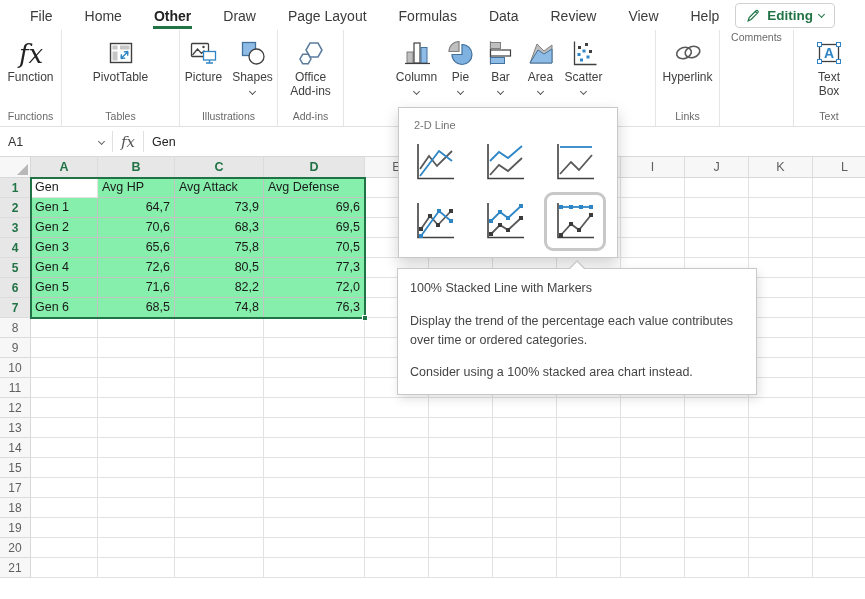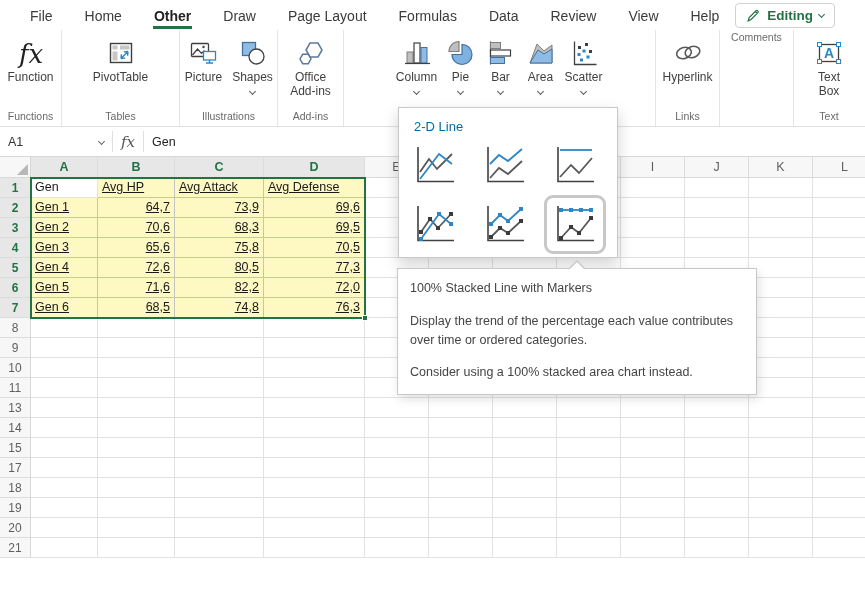--- a/index.html
+++ b/index.html
@@ -47,30 +47,30 @@
   .colhdr { height:21px; background:#f7f7f7; border-right:1px solid #dcdcdc; border-bottom:1px solid #d8d8d8;
     font-size:12.5px; color:#5f5f5f; display:flex; align-items:center; justify-content:center; flex:none; }
   .colhdr.sel { background:#e7e7e7; color:#217346; font-weight:bold; }
   .rowhdr { width:31px; height:20px; background:#f7f7f7; border-right:1px solid #d8d8d8;
     border-bottom:1px solid #dcdcdc; font-size:12px; color:#5f5f5f;
     display:flex; align-items:center; justify-content:center; flex:none; }
   .rowhdr.sel { background:#e7e7e7; color:#217346; font-weight:bold; }
   .cell { height:20px; border-right:1px solid #e2e2e2; border-bottom:1px solid #e2e2e2;
     font-size:12.5px; color:#1a1a1a; padding:0 4px; line-height:19px; flex:none;
     white-space:nowrap; overflow:hidden; }
-  .cell.selfill { background:#fef9c3; border-color:#c3c3c3;text-decoration:underline; }
+  .cell.selfill { background:#86efac; border-color:#c3c3c3; }
   .cell.active { background:#fff; }
   .cell.num { text-align:right; }
   .selbox { position:absolute; border:2px solid #217346; pointer-events:none; z-index:5; }
   .selbox .handle { position:absolute; right:-4px; bottom:-4px; width:6px; height:6px;
     background:#217346; border:1px solid #fff; }
   
   .dropdown { position:absolute; left:398px; top:107px; width:220px; height:151px; background:#fff;
     border:1px solid #c8c8c8; box-shadow:0 6px 14px rgba(0,0,0,.18); z-index:10; }
-  .dd-title { font-size:13px; color:#0369a1; padding:11px 0 0 15px; }
+  .dd-title { font-size:11px; color:#737373; padding:11px 0 0 15px; }
   .dd-grid { display:flex; flex-wrap:wrap; padding:9px 0 0 12px; column-gap:22px; row-gap:14px; width:220px; }
   .dd-opt { width:48px; height:45px; position:relative; }
   .dd-opt.hovered { outline:3px solid #c8c8c8; outline-offset:4px; border-radius:2px; background:#fff; }
   
   .tooltip { position:absolute; left:397px; top:268px; width:360px; background:#fff;
     border:1px solid #c8c8c8; box-shadow:2px 4px 10px rgba(0,0,0,.12); z-index:11;
     padding:10px 12px 12px; font-size:12.5px; color:#444; line-height:1.5; }
   .tooltip .tt-title { margin-bottom:14px; }
   .tooltip .tt-note { margin-top:14px; }
   .tt-arrow { position:absolute; top:-9px; left:170px; width:0; height:0;
@@ -479,20 +479,35 @@
       <div class="cell" style="width: 64px;"></div>
       <div class="cell" style="width: 64px;"></div>
       <div class="cell" style="width: 64px;"></div>
       <div class="cell" style="width: 64px;"></div>
       <div class="cell" style="width: 64px;"></div>
       <div class="cell" style="width: 64px;"></div>
       <div class="cell" style="width: 64px;"></div>
     </div>
     <div class="gridrow">
       <div class="rowhdr">11</div>
+      <div class="cell" style="width: 67px;"></div>
+      <div class="cell" style="width: 77px;"></div>
+      <div class="cell" style="width: 89px;"></div>
+      <div class="cell" style="width: 101px;"></div>
+      <div class="cell" style="width: 64px;"></div>
+      <div class="cell" style="width: 64px;"></div>
+      <div class="cell" style="width: 64px;"></div>
+      <div class="cell" style="width: 64px;"></div>
+      <div class="cell" style="width: 64px;"></div>
+      <div class="cell" style="width: 64px;"></div>
+      <div class="cell" style="width: 64px;"></div>
+      <div class="cell" style="width: 64px;"></div>
+    </div>
+    <div class="gridrow">
+      <div class="rowhdr">12</div>
       <div class="cell" style="width: 67px;"></div>
       <div class="cell" style="width: 77px;"></div>
       <div class="cell" style="width: 89px;"></div>
       <div class="cell" style="width: 101px;"></div>
       <div class="cell" style="width: 64px;"></div>
       <div class="cell" style="width: 64px;"></div>
       <div class="cell" style="width: 64px;"></div>
       <div class="cell" style="width: 64px;"></div>
       <div class="cell" style="width: 64px;"></div>
       <div class="cell" style="width: 64px;"></div>

